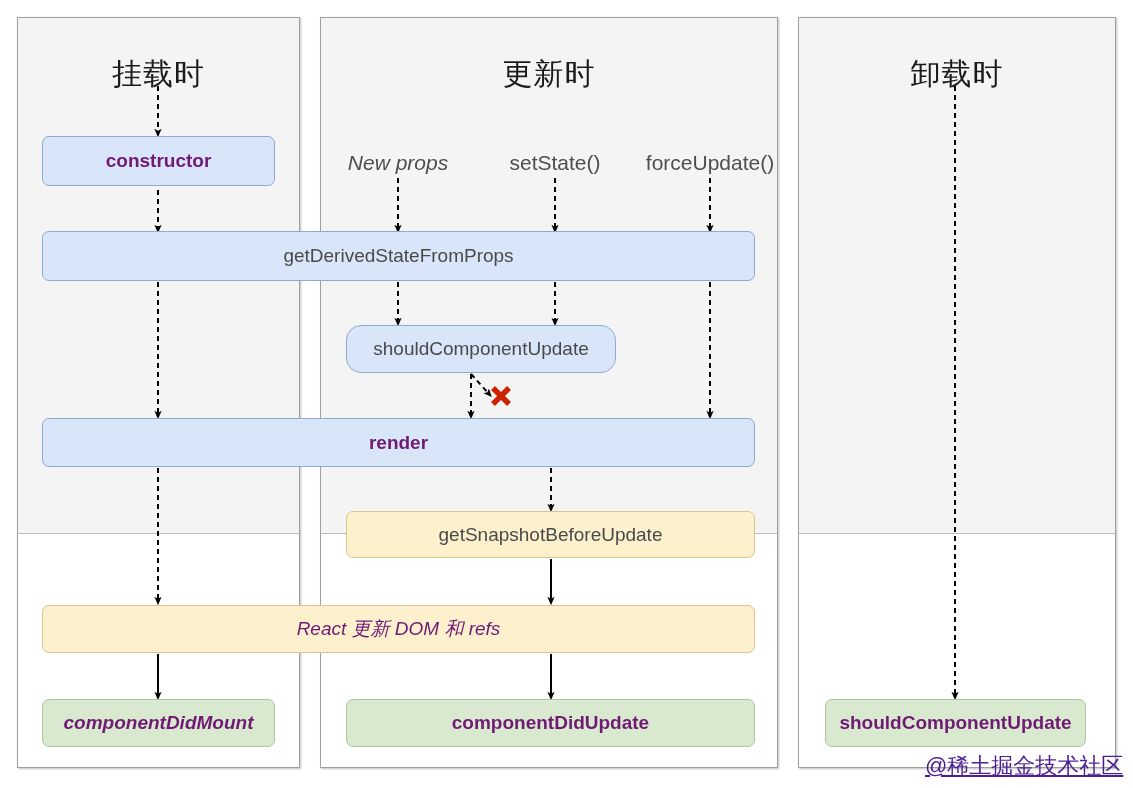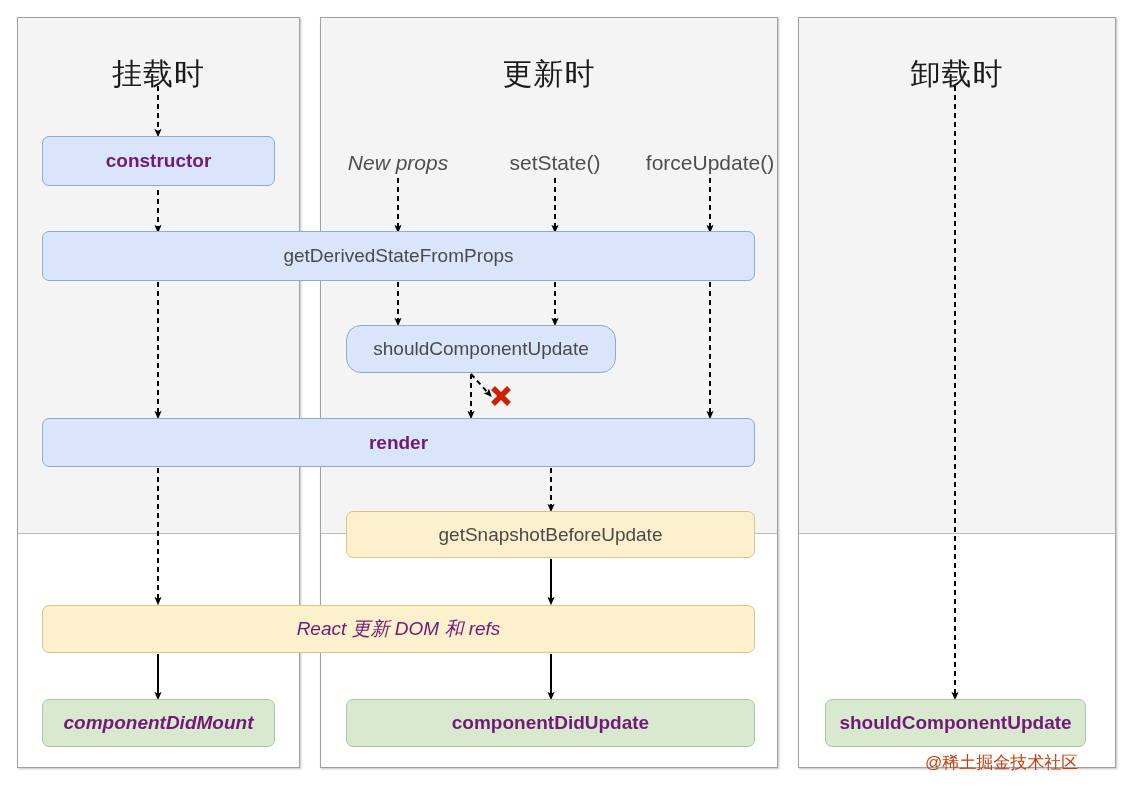--- a/index.html
+++ b/index.html
@@ -109,24 +109,25 @@
   
   .xmark {
     position: absolute;
     z-index: 7;
     font-size: 0;
   }
 
   
   .watermark {
     position: absolute;
-    font-size: 17px;
-    color: #c2410c;
+    font-size: 22px;
+    color: #4c1d95;
     white-space: nowrap;
     z-index: 8;
+    text-decoration: underline;
   }
 </style>
 </head>
 <body>
 
 <div id="stage">
 
   <div class="panel" style="left:17px; top:17px; width:283px; height:751px;">
     <div class="panel-top" style="height:516px;"></div>
     <div class="panel-title" style="top:36px;">挂载时</div>

